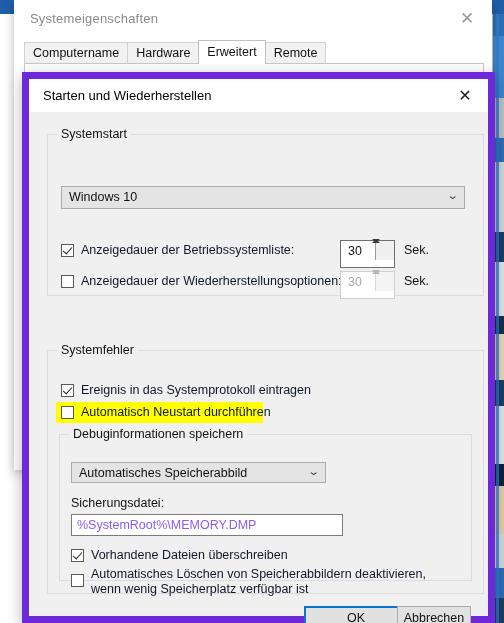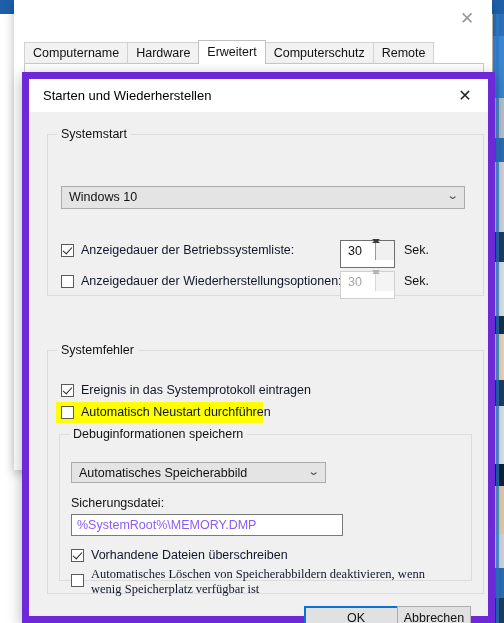--- a/index.html
+++ b/index.html
@@ -178,28 +178,28 @@
   <div class="rs-band" style="top:598px;height:25px;background:#1d3f63;"></div>
   <div class="rs-band" style="top:0;left:3px;width:3px;height:623px;background:#2a7fd4;opacity:.75;"></div>
 </div>
 
 <div id="blue-strip-full"></div>
 <div id="blue-strip-left"></div>
 <div id="blue-strip-right"></div>
 
 <div id="bg-window">
   <div id="bg-titlebar">
+    <div id="bg-title">Systemeigenschaften</div>
     <div id="bg-close">✕</div>
   </div>
 
   <div id="bg-tabstrip">
     <div class="tab">Computername</div>
     <div class="tab">Hardware</div>
     <div class="tab active">Erweitert</div>
-    <div class="tab">Computerschutz</div>
     <div class="tab">Remote</div>
   </div>
 
   <div id="bg-panel">
     <div id="bg-innerbox"></div>
   </div>
 </div>
 
 <div id="dialog">
 
@@ -266,19 +266,19 @@
     <div class="ftext" style="position:absolute;left:42px;top:384px;">Sicherungsdatei:</div>
 
     <div class="textbox" style="left:42px;top:402px;width:272px;height:22px;">
       <span class="tval">%SystemRoot%\MEMORY.DMP</span>
     </div>
 
     <div class="cb checked" style="left:42px;top:437px;"></div>
     <div class="cblabel" style="left:62px;top:436px;">Vorhandene Dateien überschreiben</div>
 
     <div class="cb" style="left:42px;top:462px;"></div>
-    <div class="cblabel" style="left:62px;top:455px;width:350px;font-family:Liberation Serif, serif;">Automatisches Löschen von Speicherabbildern deaktivieren, wenn wenig Speicherplatz verfügbar ist</div>
+    <div class="cblabel" style="left:62px;top:455px;width:350px;">Automatisches Löschen von Speicherabbildern deaktivieren, wenn wenig Speicherplatz verfügbar ist</div>
 
     <div class="btn default" style="left:275px;top:494px;width:104px;">OK</div>
     <div class="btn" style="left:368px;top:494px;width:74px;">Abbrechen</div>
 
   </div>
 </div>
 
 </body></html>

